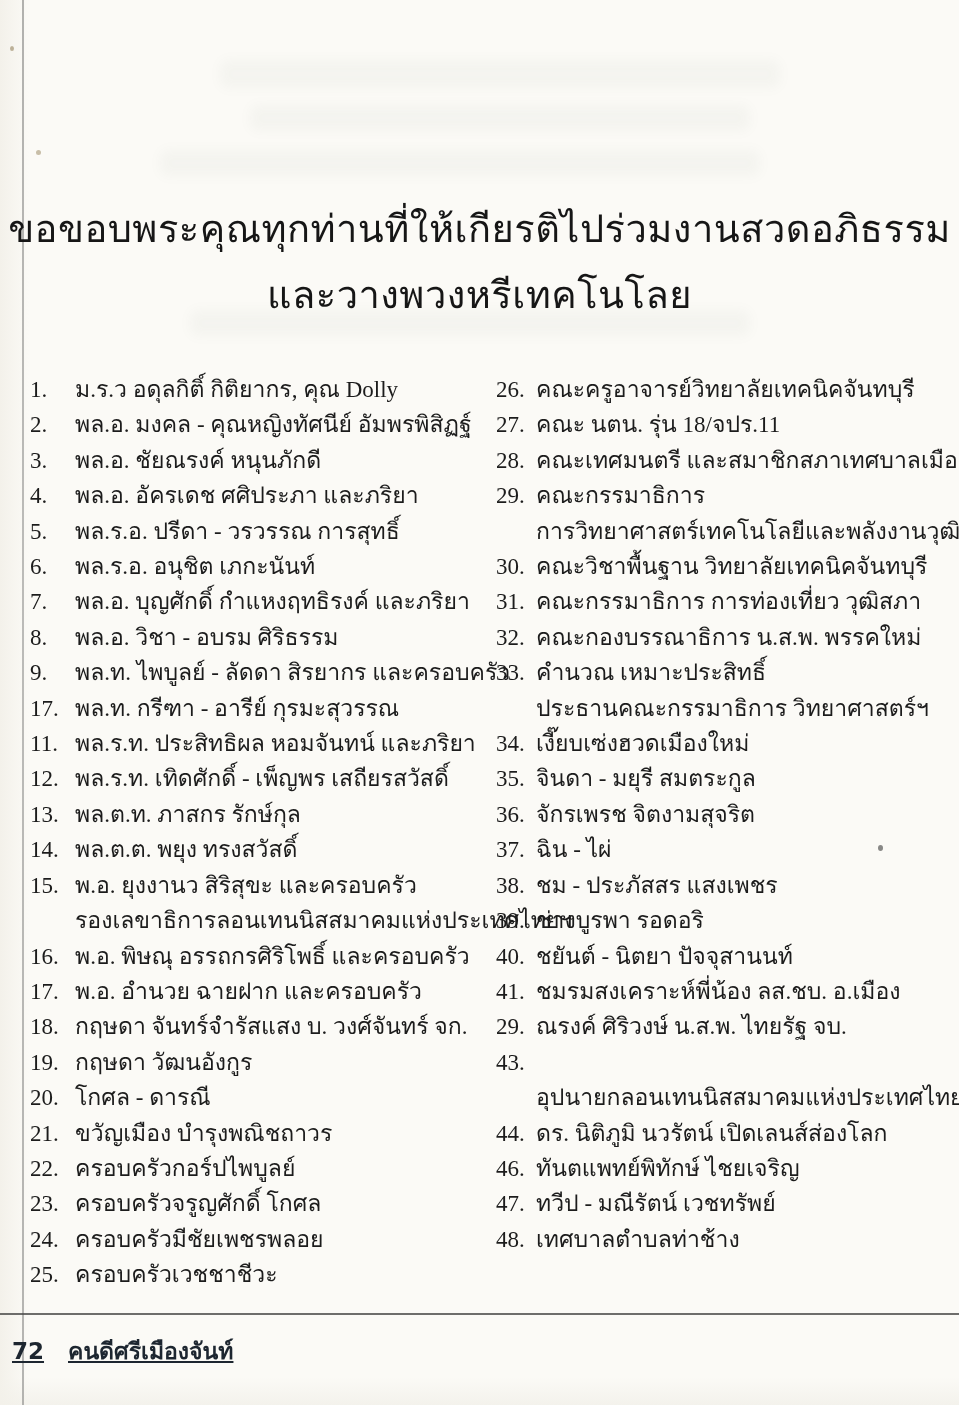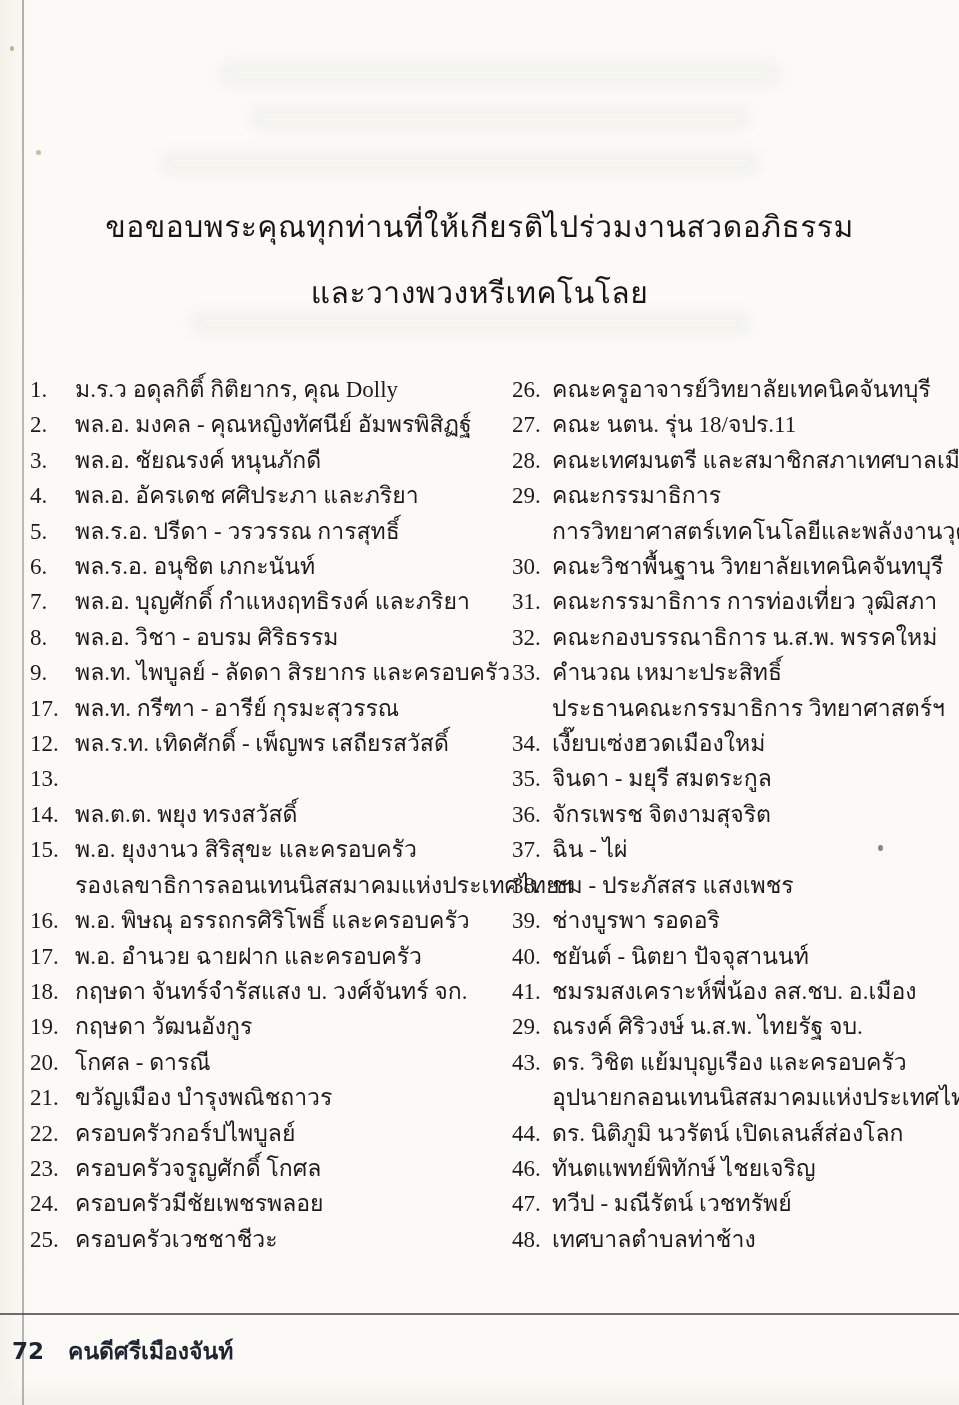--- a/index.html
+++ b/index.html
@@ -22,44 +22,43 @@
     background:linear-gradient(180deg,#8a8a88 0%,#9a9a98 40%,#8f8f8d 100%);
     opacity:.65;
   }
   .speck{position:absolute;border-radius:50%;}
   .ghost{position:absolute;filter:blur(6px);opacity:.05;background:#7d8b7a;border-radius:8px;}
 
   .title-block{
     position:absolute;left:0;right:0;top:196px;text-align:center;
   }
   .title-line{
-    font-size:30px;line-height:66px;color:#161616;
+    font-size:38px;line-height:66px;color:#161616;
     letter-spacing:.5px;
-    font-family:Liberation Mono, monospace;
   }
 
   .list-col{
     position:absolute;top:372px;font-size:23px;line-height:35.4px;color:#1c1c1c;
   }
   .list-col.left{left:30px;width:462px;}
-  .list-col.right{left:512px;width:440px;}
+  .list-col.right{left:496px;width:440px;}
   .row{display:flex;white-space:nowrap;}
   .left .num{flex:0 0 45px;}
   .right .num{flex:0 0 40px;}
   .num{display:inline-block;}
   .txt{display:inline-block;}
 
   .footer-rule{
     position:absolute;left:0;top:1313px;width:959px;height:2px;
     background:#4a4a48;opacity:.8;
   }
   .footer{
     position:absolute;left:12px;top:1333px;display:flex;align-items:baseline;gap:24px;
     font-family:"DejaVu Sans","Liberation Sans",sans-serif;
-    font-weight:bold;color:#1d2630;font-size:23px;
+    font-weight:bold;color:#1d2630;font-size:23px;text-decoration:underline;
   }
 </style>
 </head>
 <body>
 
 <div class="paper-shade"></div>
 <div class="scan-edge-line"></div>
 
 <div class="ghost" style="left:220px;top:60px;width:560px;height:28px;"></div>
 <div class="ghost" style="left:250px;top:105px;width:500px;height:26px;"></div>
@@ -110,25 +109,30 @@
     </div>
     <div class="row">
       <span class="num">9.</span>
       <span class="txt">พล.ท. ไพบูลย์ - ลัดดา สิรยากร และครอบครัว</span>
     </div>
     <div class="row">
       <span class="num">17.</span>
       <span class="txt">พล.ท. กรีฑา - อารีย์ กุรมะสุวรรณ</span>
     </div>
     <div class="row">
+      <span class="num">11.</span>
+      <span class="txt">พล.ร.ท. ประสิทธิผล หอมจันทน์ และภริยา</span>
+    </div>
+    <div class="row">
       <span class="num">12.</span>
       <span class="txt">พล.ร.ท. เทิดศักดิ์ - เพ็ญพร เสถียรสวัสดิ์</span>
     </div>
     <div class="row">
       <span class="num">13.</span>
+      <span class="txt">พล.ต.ท. ภาสกร รักษ์กุล</span>
     </div>
     <div class="row">
       <span class="num">14.</span>
       <span class="txt">พล.ต.ต. พยุง ทรงสวัสดิ์</span>
     </div>
     <div class="row">
       <span class="num">15.</span>
       <span class="txt">พ.อ. ยุงงานว สิริสุขะ และครอบครัว</span>
     </div>
     <div class="row">
@@ -248,21 +252,20 @@
     <div class="row">
       <span class="num">41.</span>
       <span class="txt">ชมรมสงเคราะห์พี่น้อง ลส.ชบ. อ.เมือง</span>
     </div>
     <div class="row">
       <span class="num">29.</span>
       <span class="txt">ณรงค์ ศิริวงษ์ น.ส.พ. ไทยรัฐ จบ.</span>
     </div>
     <div class="row">
       <span class="num">43.</span>
-      <span class="txt">ดร. วิชิต แย้มบุญเรือง และครอบครัว</span>
     </div>
     <div class="row">
       <span class="num"></span>
       <span class="txt">อุปนายกลอนเทนนิสสมาคมแห่งประเทศไทย</span>
     </div>
     <div class="row">
       <span class="num">44.</span>
       <span class="txt">ดร. นิติภูมิ นวรัตน์ เปิดเลนส์ส่องโลก</span>
     </div>
     <div class="row">

